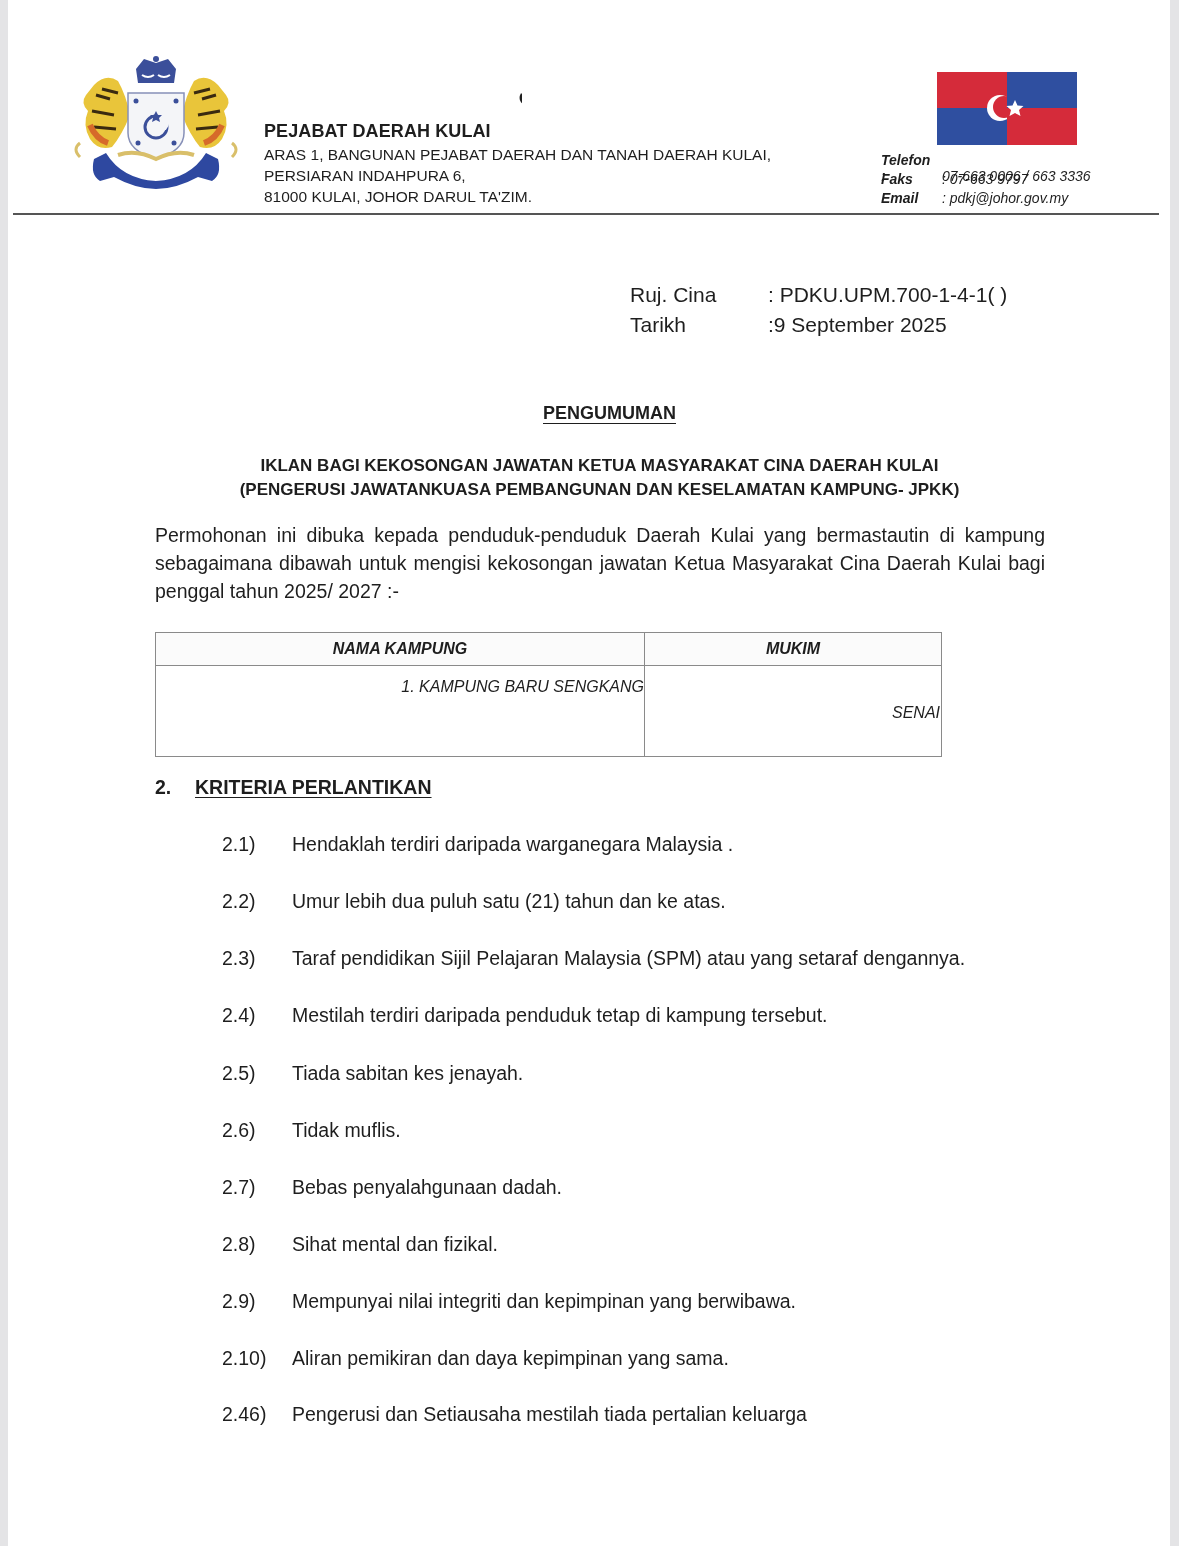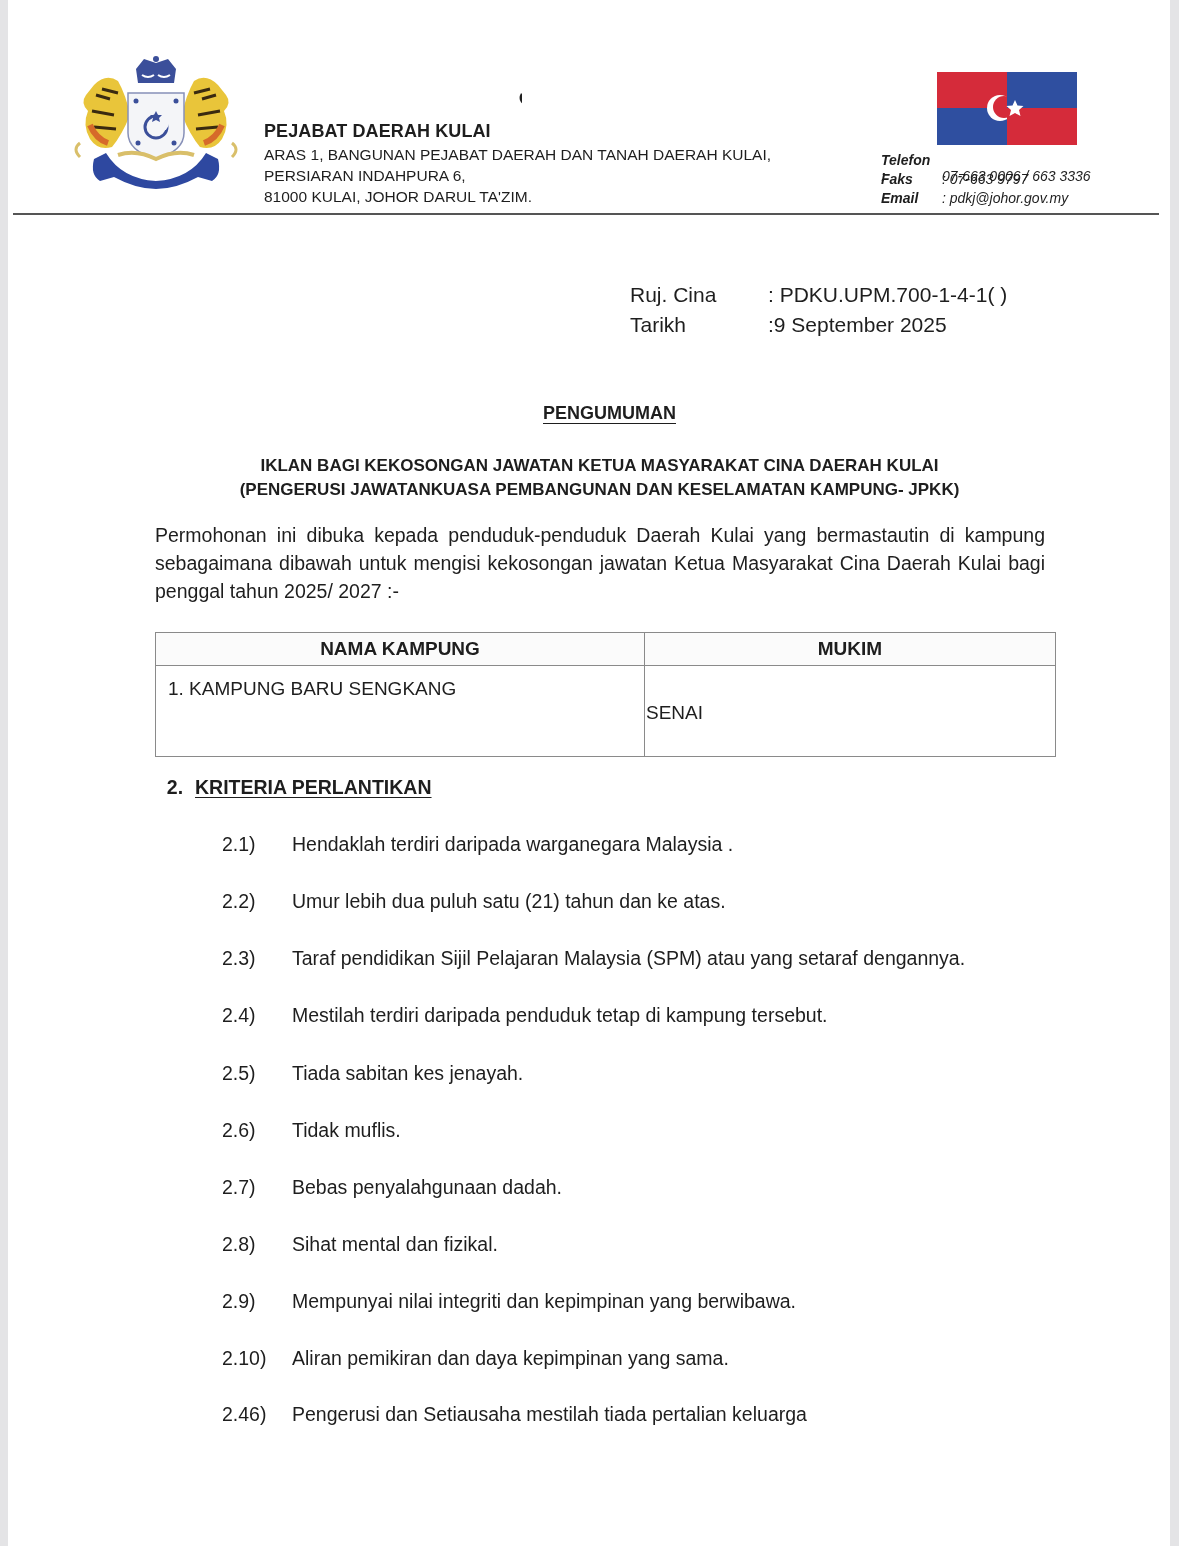--- a/index.html
+++ b/index.html
@@ -37,28 +37,28 @@
   
   .title { position: absolute; left: 0; width: 1179px; text-align: center; top: 403px; font-size: 18px; font-weight: bold; padding-left: 20px; }
   .title span { text-decoration: underline; text-underline-offset: 4px; }
   .subtitle { position: absolute; left: 0; width: 1199px; text-align: center; font-size: 17px; font-weight: bold; }
   .subtitle.s1 { top: 456px; }
   .subtitle.s2 { top: 480px; }
 
   .intro { position: absolute; left: 155px; top: 521px; width: 890px; font-size: 19.5px; line-height: 28px; text-align: justify; }
 
   
-  .tbl { position: absolute; left: 155px; top: 632px; width: 901px; border-collapse: collapse; font-size: 19px; }
+  .tbl { position: absolute; left: 155px; top: 632px; width: 787px; border-collapse: collapse; font-size: 16px; font-style: italic; }
   .tbl th, .tbl td { border: 1.5px solid #8a8a8a; }
   .tbl th { height: 30px; font-weight: bold; text-align: center; background: #fbfbfb; }
-  .tbl td { height: 78px; vertical-align: top; }
+  .tbl td { height: 78px; vertical-align: top; text-align: right; }
   .tbl td.c1 { width: 476px; padding: 12px 0 0 12px; }
-  .tbl td.c2 { text-align: left; vertical-align: middle; padding-top: 4px; }
+  .tbl td.c2 { text-align: right; vertical-align: middle; padding-top: 4px; }
 
-  .sec { position: absolute; left: 155px; top: 776px; font-size: 19.5px; font-weight: bold; text-align: center; }
+  .sec { position: absolute; left: 155px; top: 776px; font-size: 19.5px; font-weight: bold; }
   .sec .num { display: inline-block; width: 40px; }
   .sec .txt { text-decoration: underline; text-underline-offset: 3px; }
 
   .crit { position: absolute; left: 222px; font-size: 19.5px; }
   .crit .num { display: inline-block; width: 70px; }
   .crit .cont { display: block; padding-left: 71px; margin-top: 4px; }
 </style>
 </head>
 <body>
 

